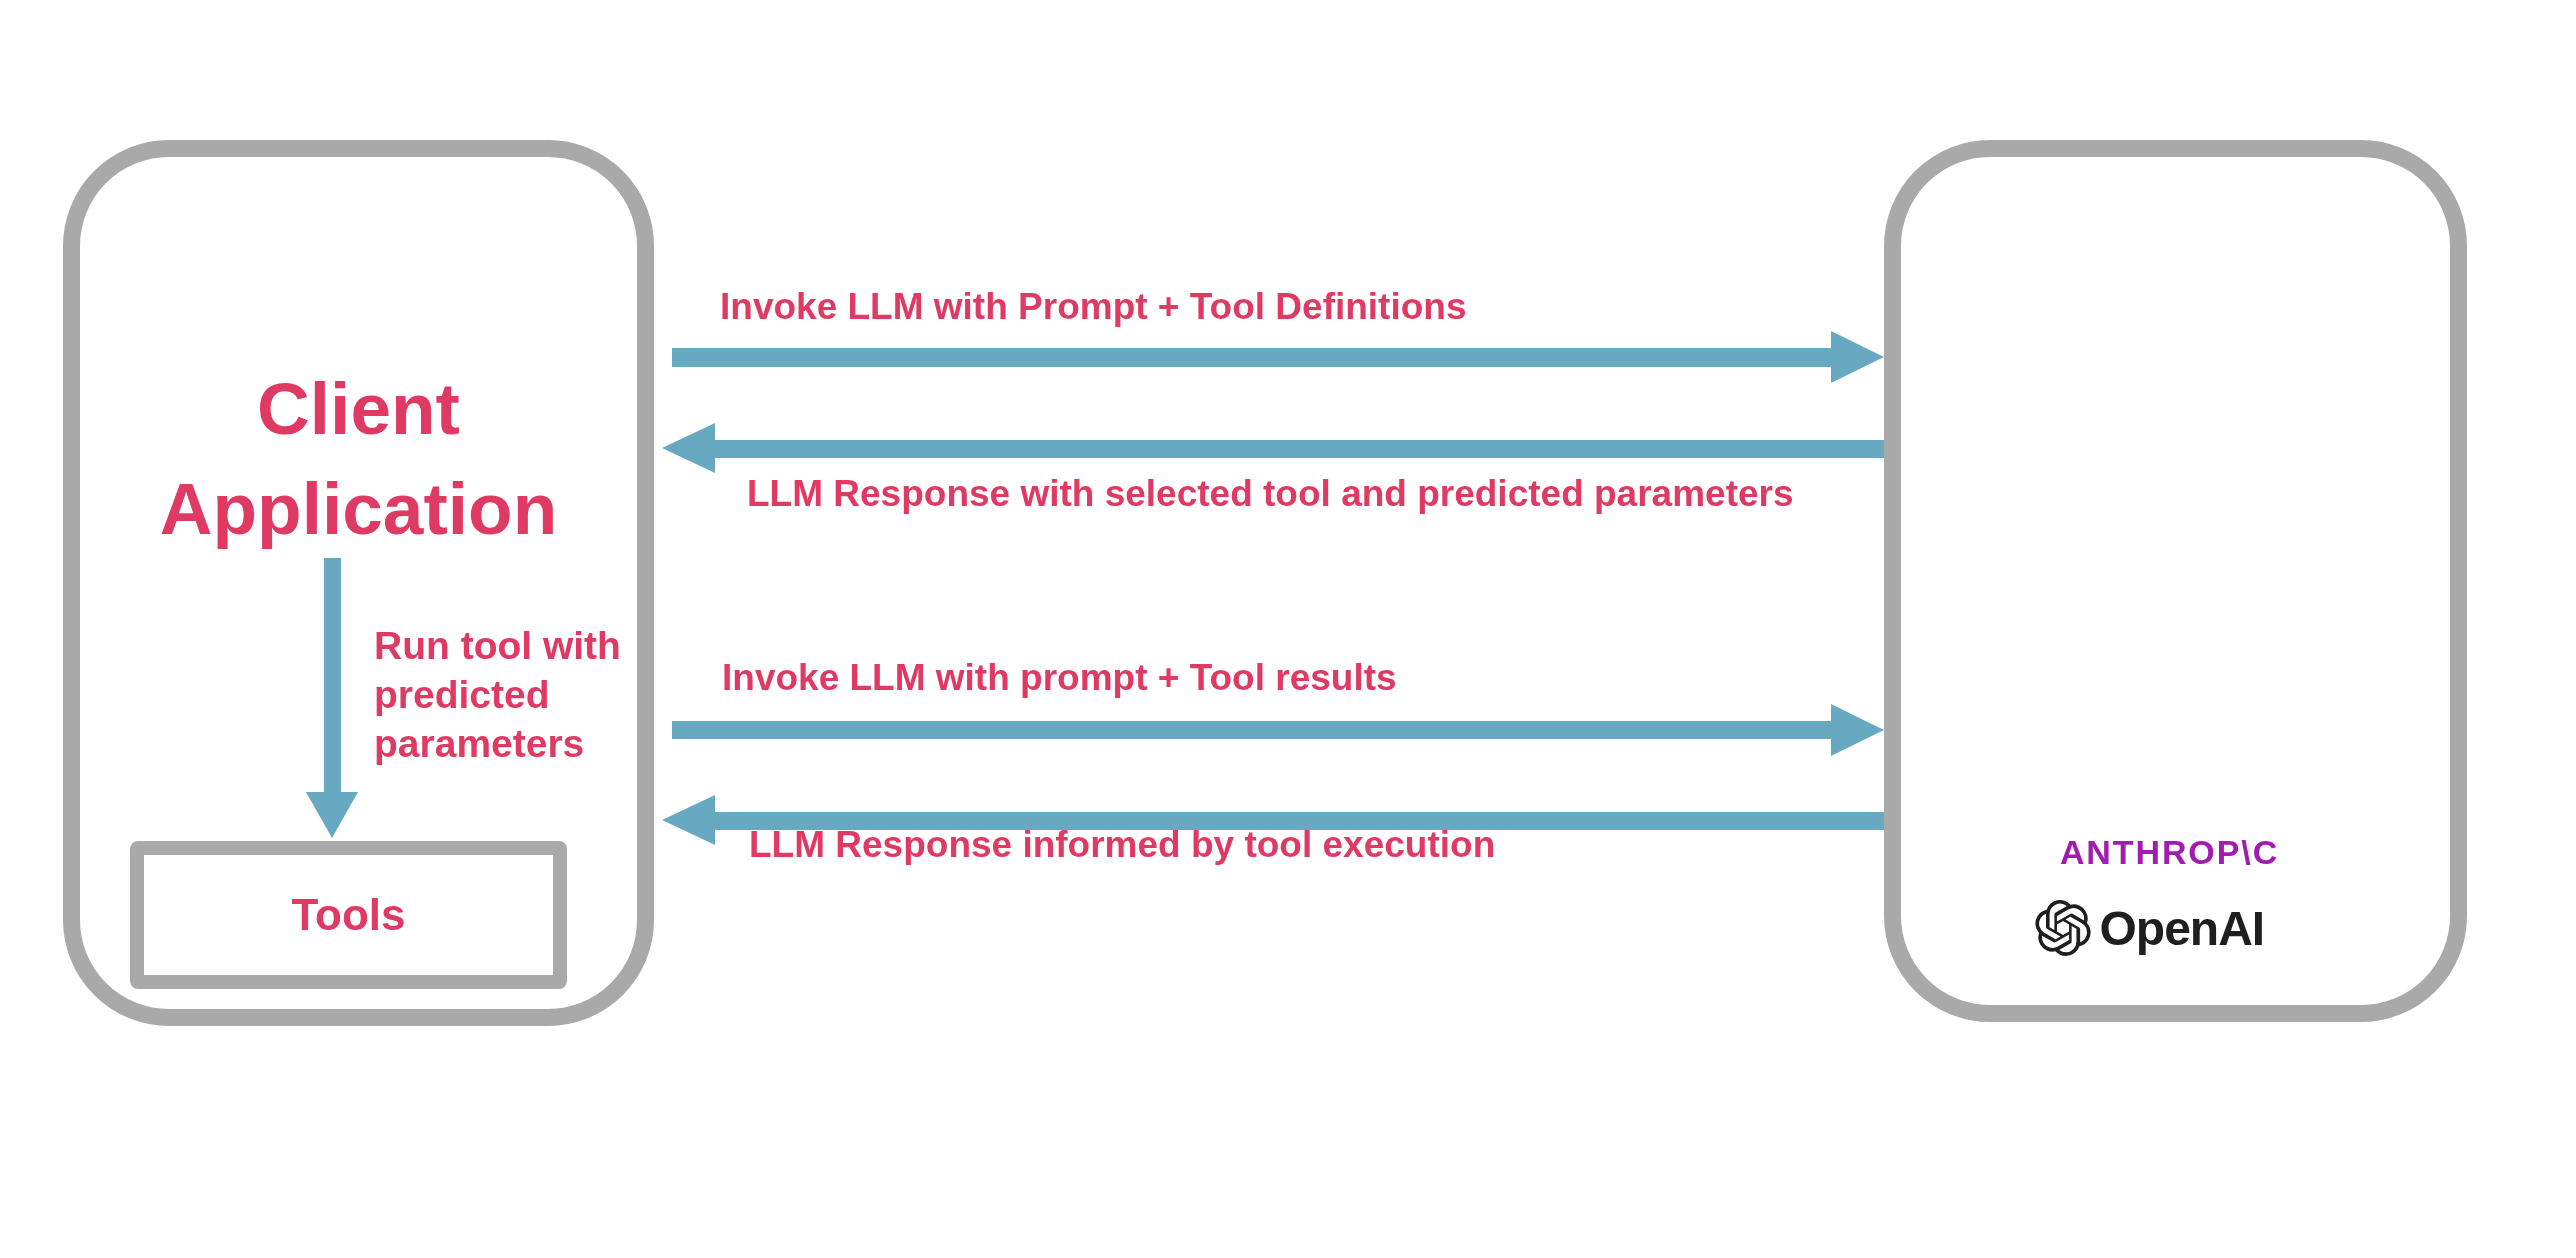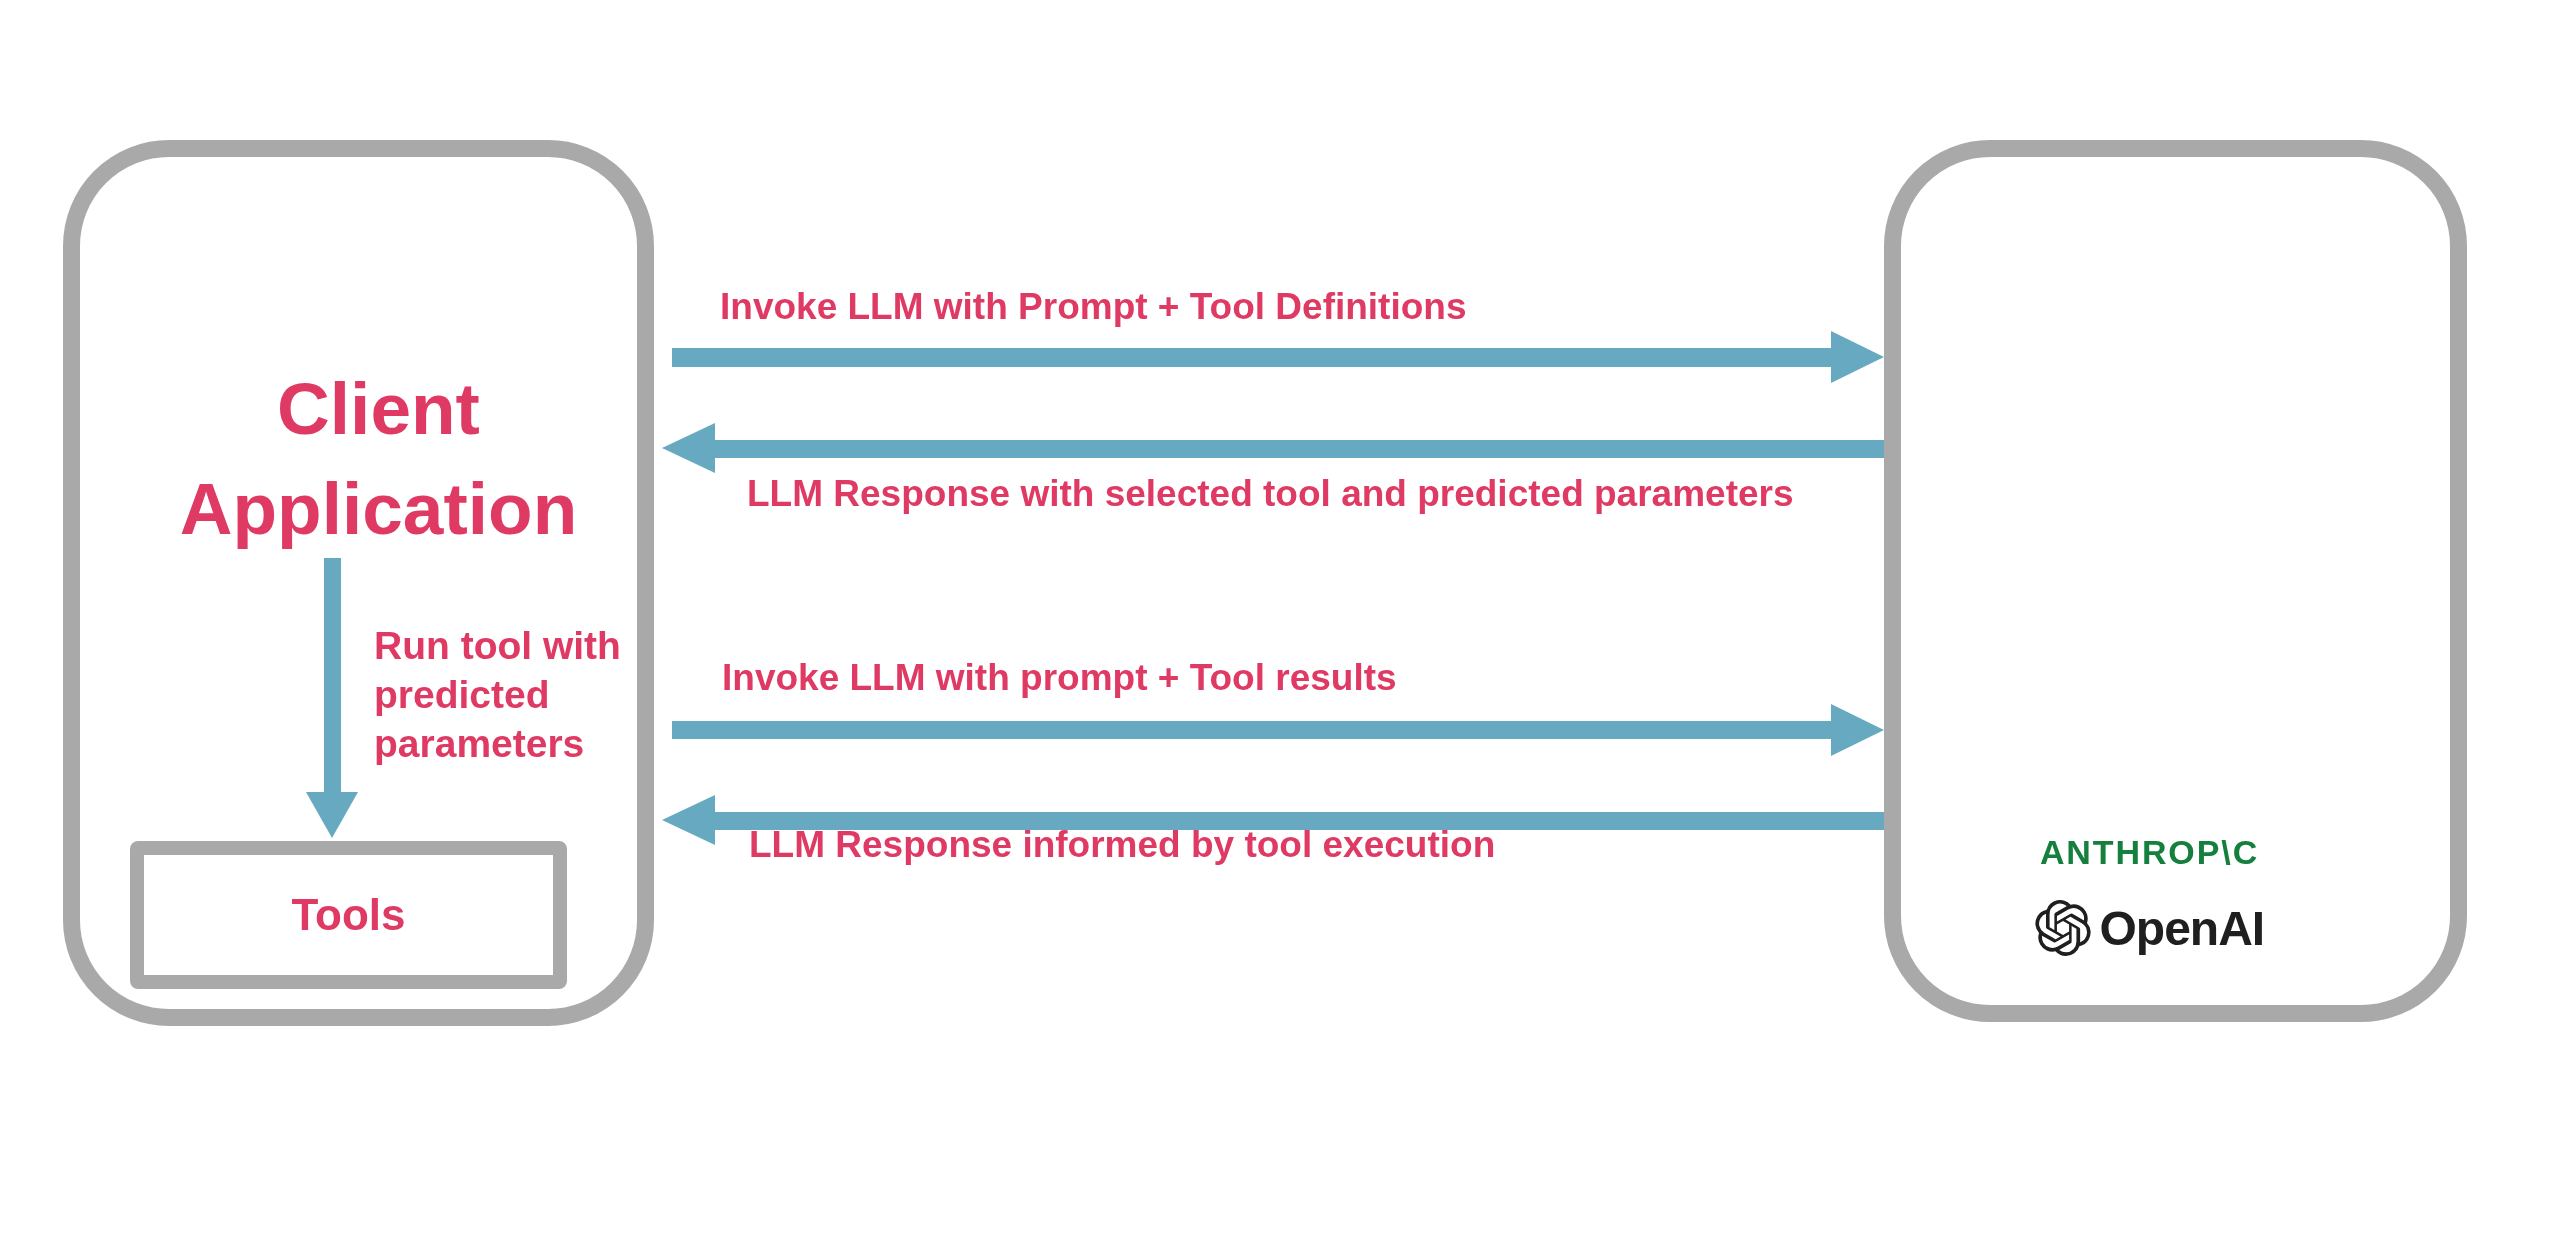--- a/index.html
+++ b/index.html
@@ -35,21 +35,21 @@
   }
 
   
   .box-title {
     position: absolute;
     text-align: center;
     color: #df3a63;
     font-size: 73px;
     font-weight: 700;
   }
-  .client-title { left: 63px; top: 359px; width: 591px; line-height: 100px; margin-left: 20px; }
+  .client-title { left: 63px; top: 359px; width: 591px; line-height: 100px; }
   .llm-title    { left: 1884px; top: 386px; width: 583px; line-height: 112px; }
 
   .tools-label { color: #df3a63; font-size: 44px; font-weight: 700; }
 
   
   .flow-label {
     position: absolute;
     color: #df3a63;
     font-size: 37px;
     font-weight: 700;
@@ -70,24 +70,25 @@
   .head  { position: absolute; width: 0; height: 0; }
   .head-right { border-top: 26px solid transparent; border-bottom: 26px solid transparent; border-left: 53px solid #68a9c2; }
   .head-left  { border-top: 25px solid transparent; border-bottom: 25px solid transparent; border-right: 53px solid #68a9c2; }
   .head-down  { border-left: 26px solid transparent; border-right: 26px solid transparent; border-top: 46px solid #68a9c2; }
 
   
   .anthropic-label {
     position: absolute;
     left: 1884px; top: 833px; width: 531px;
     text-align: center;
-    color: #15803d;
+    color: #a21caf;
     font-size: 34px;
     font-weight: 700;
     letter-spacing: 1.9px;
+    padding-left: 20px;
   }
   .openai-row {
     position: absolute;
     left: 1884px; top: 897px; width: 531px; height: 62px;
     display: flex; align-items: center; justify-content: center; gap: 8.7px;
   }
   .openai-wordmark {
     color: #1f1f1f;
     font-size: 48px;
     font-weight: 700;

